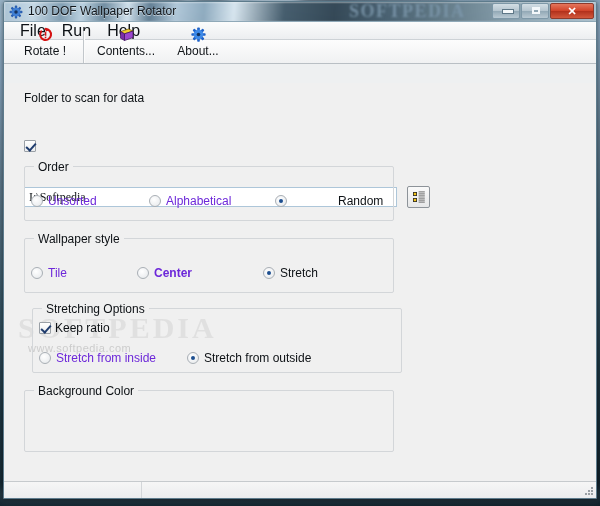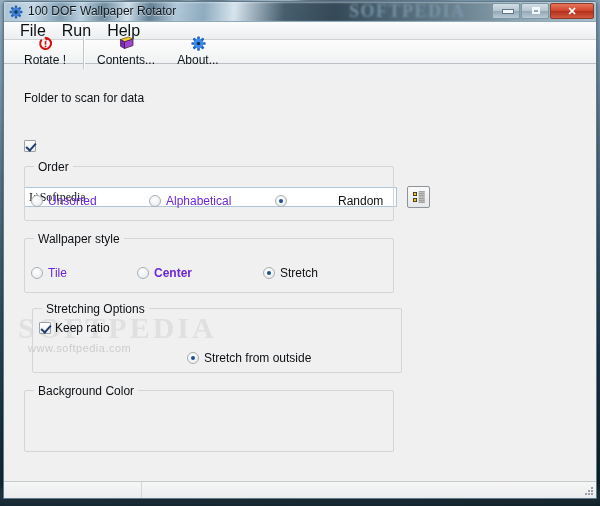--- a/index.html
+++ b/index.html
@@ -181,21 +181,21 @@
     cursor: default;
   }
 
   
   #toolbar {
     height: 24px;
     box-sizing: border-box;
     border-bottom: 1px solid #b9bfc4;
     background: linear-gradient(180deg, #fdfdfd, #f0f1f2);
     display: flex;
-    align-items: center;
+    align-items: flex-end;
     padding-left: 8px;
     position: relative;
   }
   .tool-btn {
     width: 66px;
     height: 40px;
     display: flex;
     flex-direction: column;
     align-items: center;
     justify-content: flex-start;
@@ -535,20 +535,24 @@
     </div>
 
     <div class="groupbox" style="left:28px; top:225px; width:370px; height:65px;">
       <div class="gb-title">Stretching Options</div>
 
       <div class="chk-row" style="left:6px; top:12px;">
         <span class="chkbox checked"></span>
         <span class="ctl-text">Keep ratio</span>
       </div>
 
+      <div class="radio-row" style="left:6px; top:42px;">
+        <span class="radio"></span>
+        <span class="ctl-text dim">Stretch from inside</span>
+      </div>
 
       <div class="radio-row" style="left:154px; top:42px;">
         <span class="radio sel"></span>
         <span class="ctl-text">Stretch from outside</span>
       </div>
     </div>
 
     <div class="groupbox" style="left:20px; top:307px; width:370px; height:62px;">
       <div class="gb-title">Background Color</div>
     </div>

